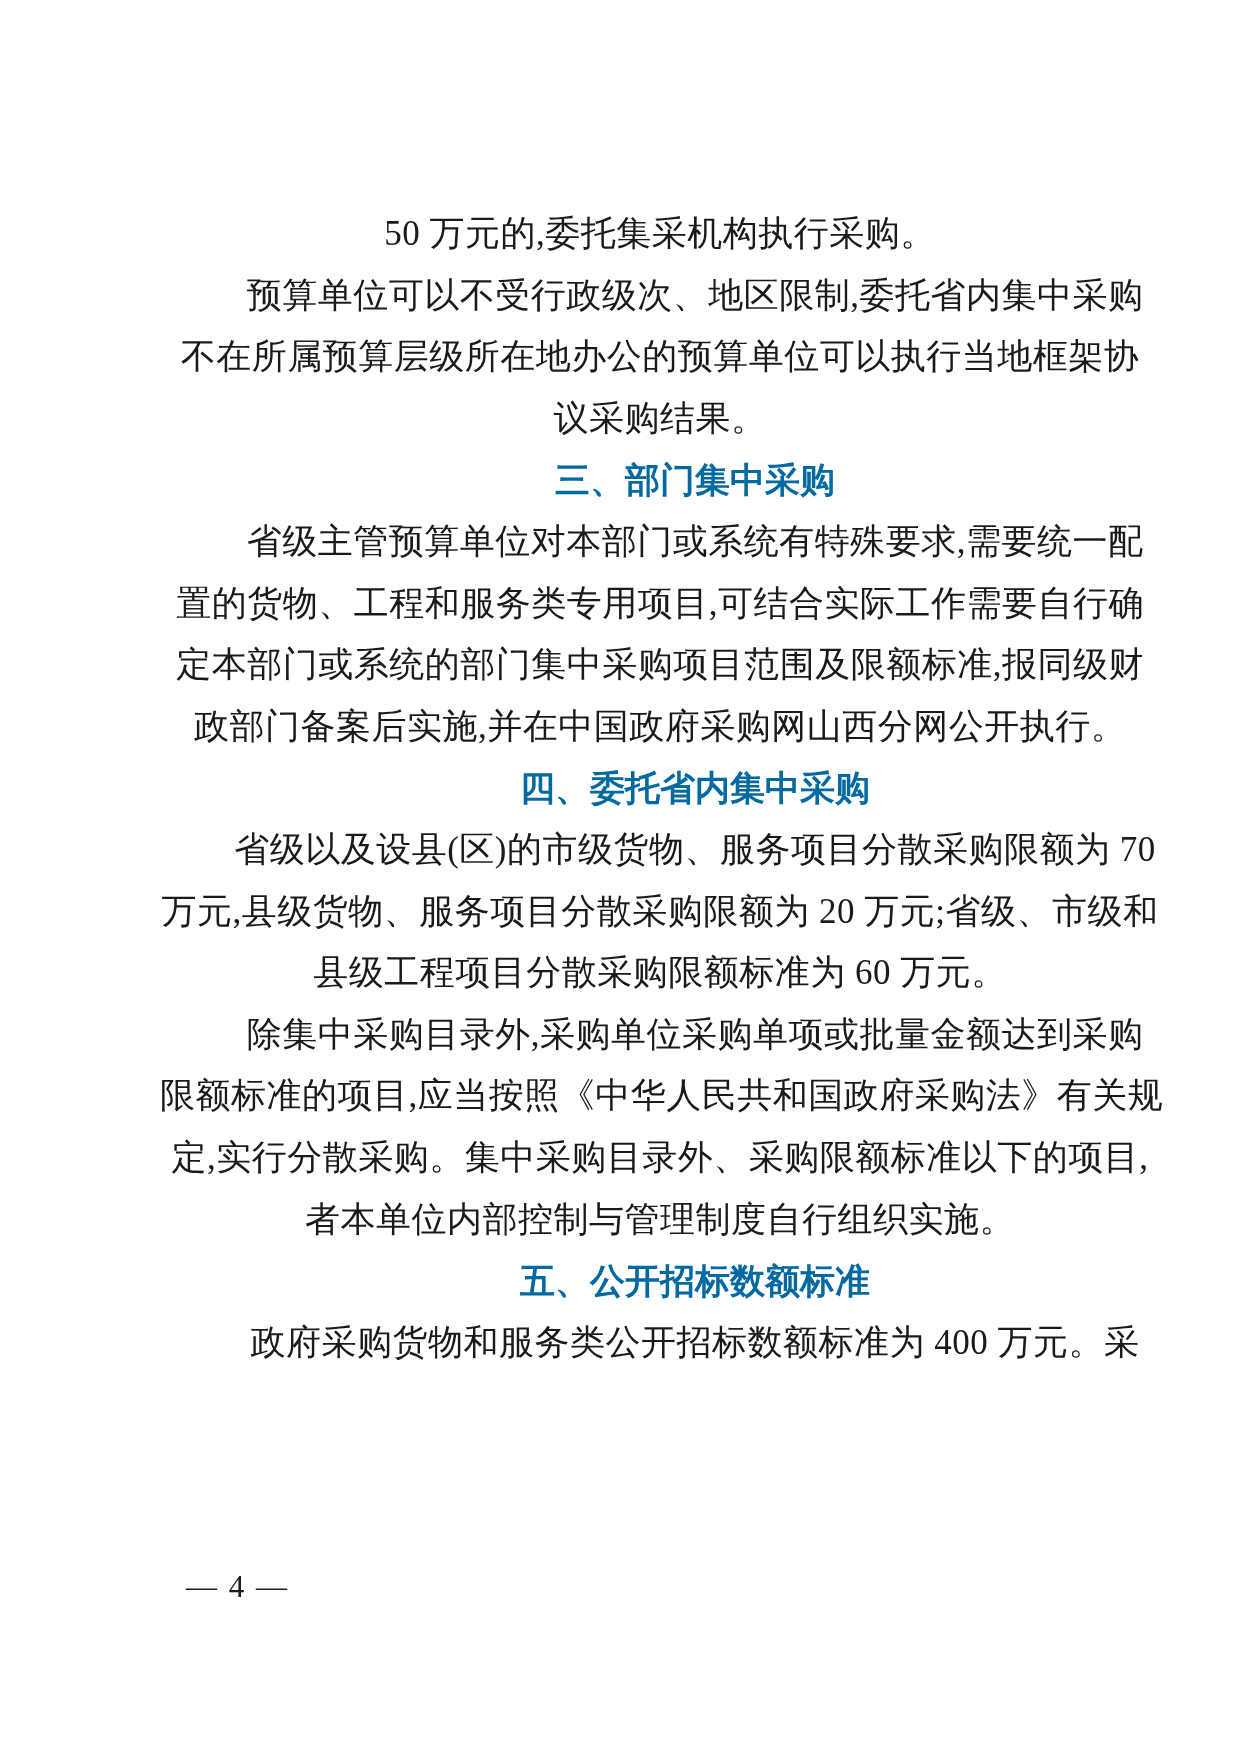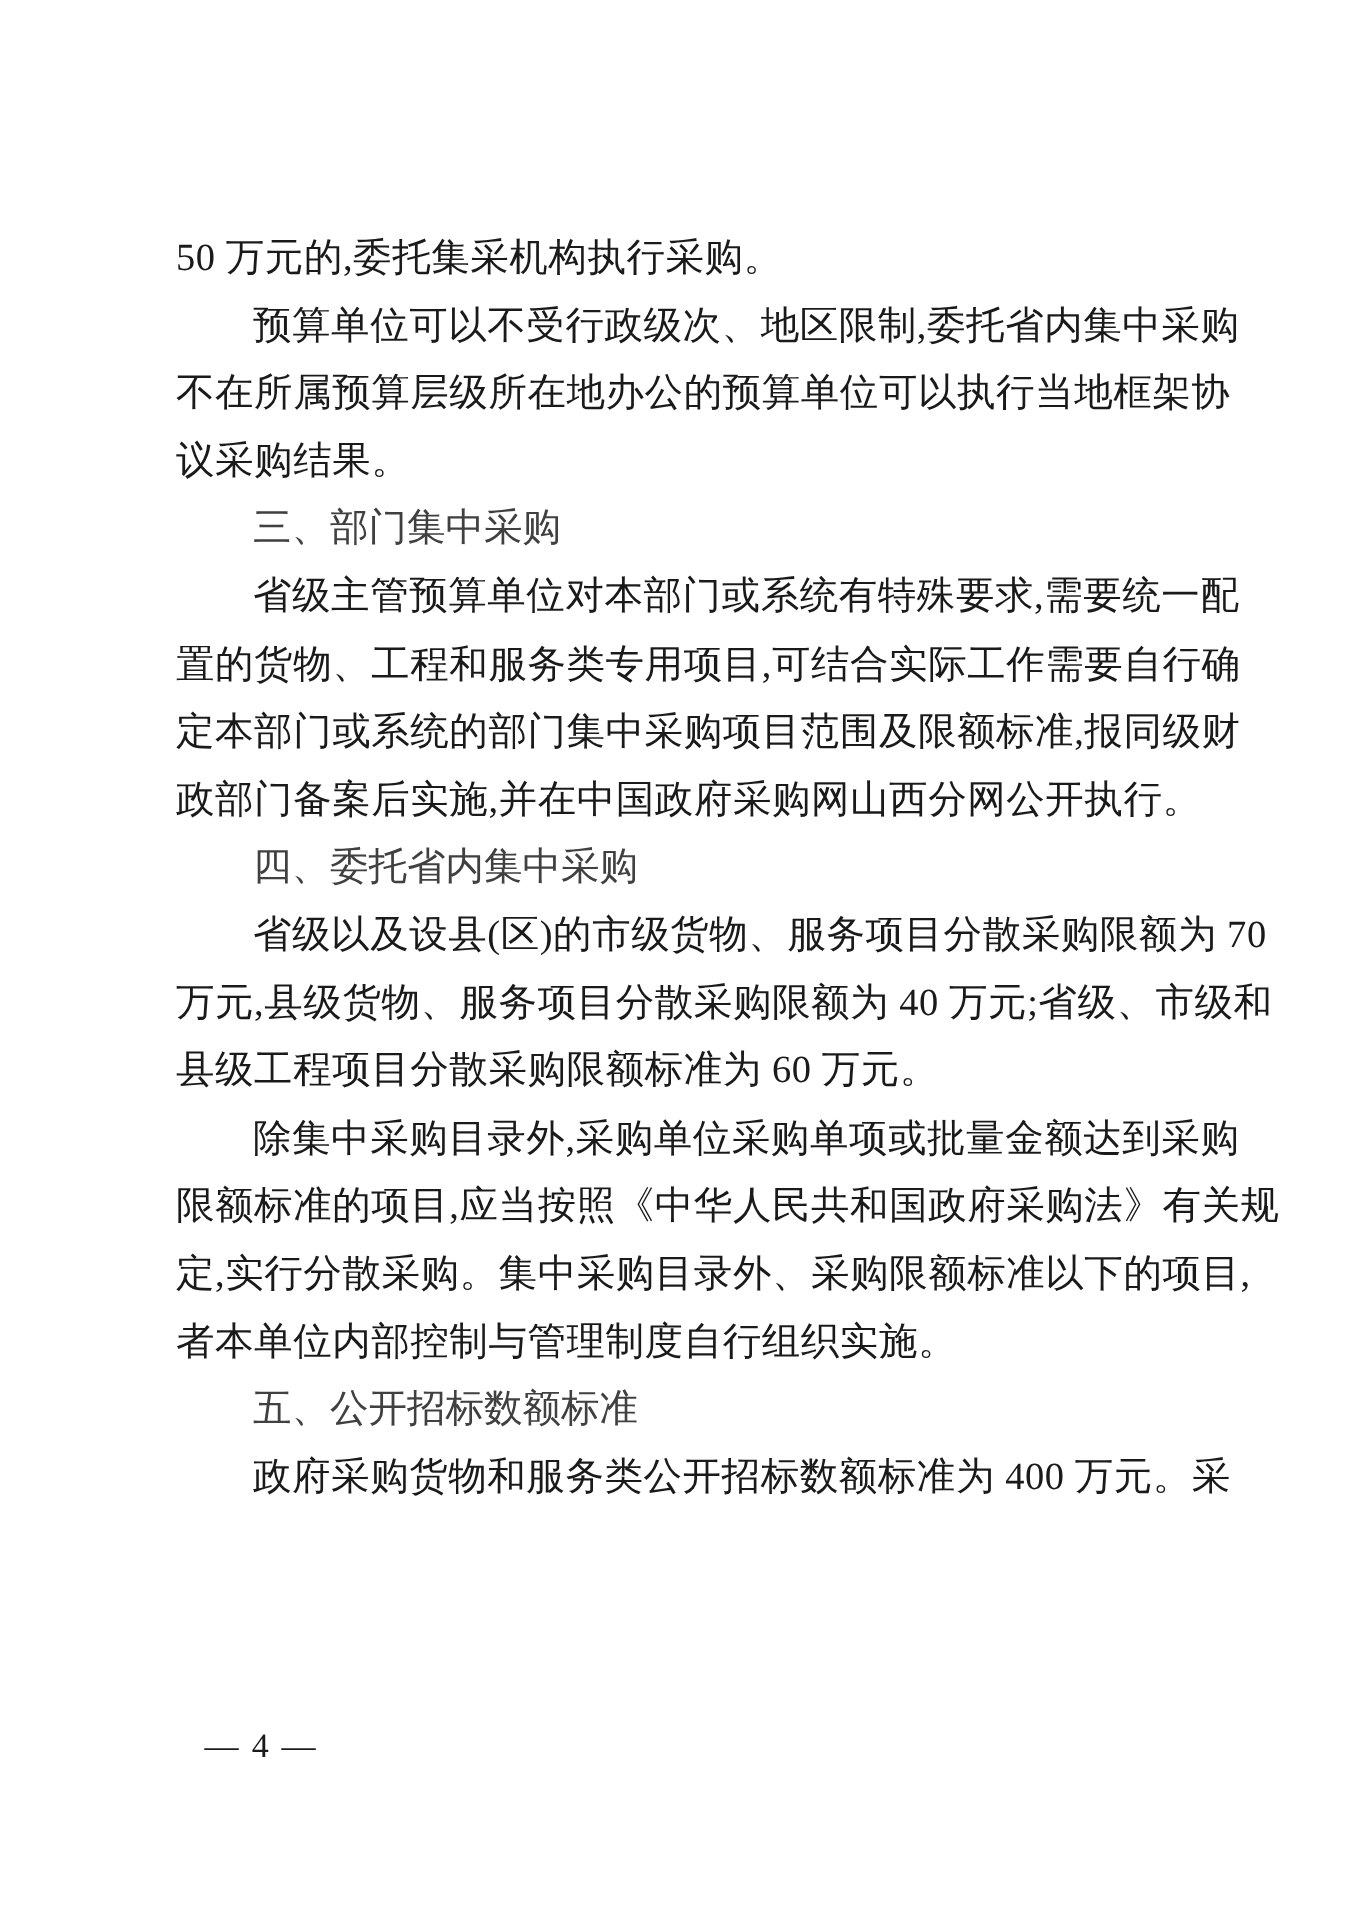--- a/index.html
+++ b/index.html
@@ -21,30 +21,30 @@
     left: 160px;
     top: 203px;
     width: 1000px;
   }
   .line {
     height: 61.6px;
     line-height: 61.6px;
     font-size: 35px;
     letter-spacing: 0.5px;
     white-space: nowrap;
-    text-align: left;
+    text-align: center;
   }
   .indent {
     padding-left: 70px;
   }
   .heading {
     font-family: "Liberation Sans", "DejaVu Sans", sans-serif;
-    font-weight: 400;
+    font-weight: 700;
     letter-spacing: 0;
-    color: #404040;
+    color: #0369a1;
   }
   .footer {
     position: absolute;
     left: 186px;
     top: 1566px;
     height: 42px;
     line-height: 42px;
     font-size: 31px;
     letter-spacing: 2px;
     color: #1a1a1a;
@@ -60,21 +60,21 @@
     <div class="line indent">预算单位可以不受行政级次、地区限制,委托省内集中采购</div>
     <div class="line">不在所属预算层级所在地办公的预算单位可以执行当地框架协</div>
     <div class="line">议采购结果。</div>
     <div class="line heading indent">三、部门集中采购</div>
     <div class="line indent">省级主管预算单位对本部门或系统有特殊要求,需要统一配</div>
     <div class="line">置的货物、工程和服务类专用项目,可结合实际工作需要自行确</div>
     <div class="line">定本部门或系统的部门集中采购项目范围及限额标准,报同级财</div>
     <div class="line">政部门备案后实施,并在中国政府采购网山西分网公开执行。</div>
     <div class="line heading indent">四、委托省内集中采购</div>
     <div class="line indent">省级以及设县(区)的市级货物、服务项目分散采购限额为 70</div>
-    <div class="line">万元,县级货物、服务项目分散采购限额为 40 万元;省级、市级和</div>
+    <div class="line">万元,县级货物、服务项目分散采购限额为 20 万元;省级、市级和</div>
     <div class="line">县级工程项目分散采购限额标准为 60 万元。</div>
     <div class="line indent">除集中采购目录外,采购单位采购单项或批量金额达到采购</div>
     <div class="line">限额标准的项目,应当按照《中华人民共和国政府采购法》有关规</div>
     <div class="line">定,实行分散采购。集中采购目录外、采购限额标准以下的项目,</div>
     <div class="line">者本单位内部控制与管理制度自行组织实施。</div>
     <div class="line heading indent">五、公开招标数额标准</div>
     <div class="line indent">政府采购货物和服务类公开招标数额标准为 400 万元。采</div>
   </div>
   <div class="footer">— 4 —</div>
 </div>

